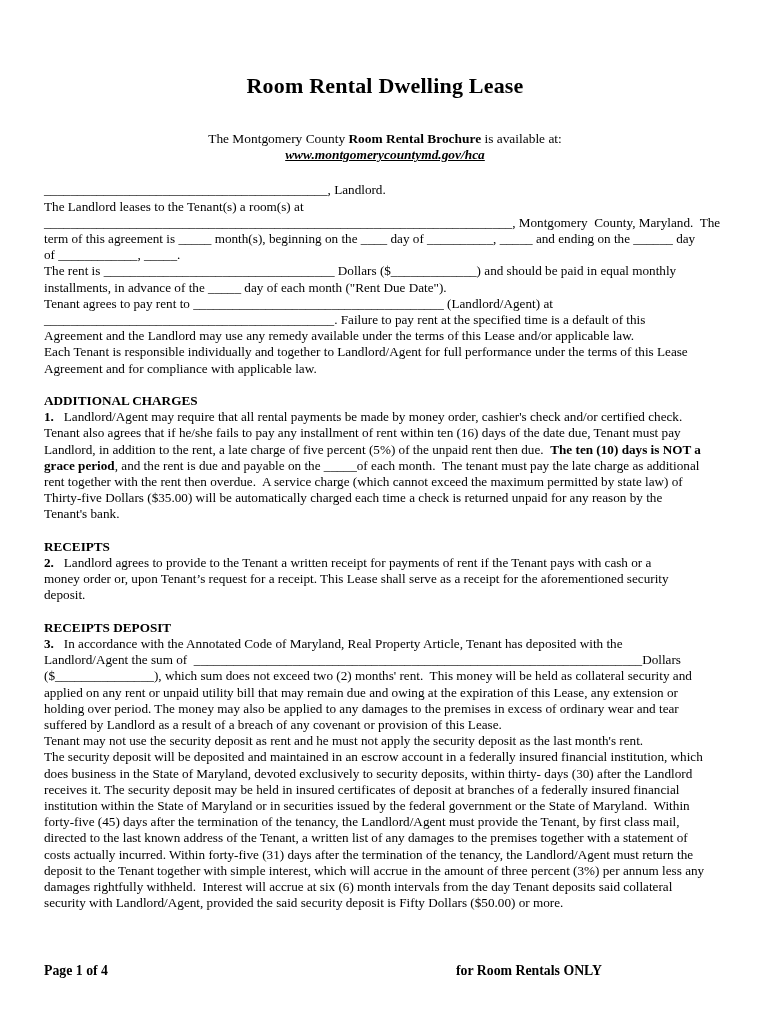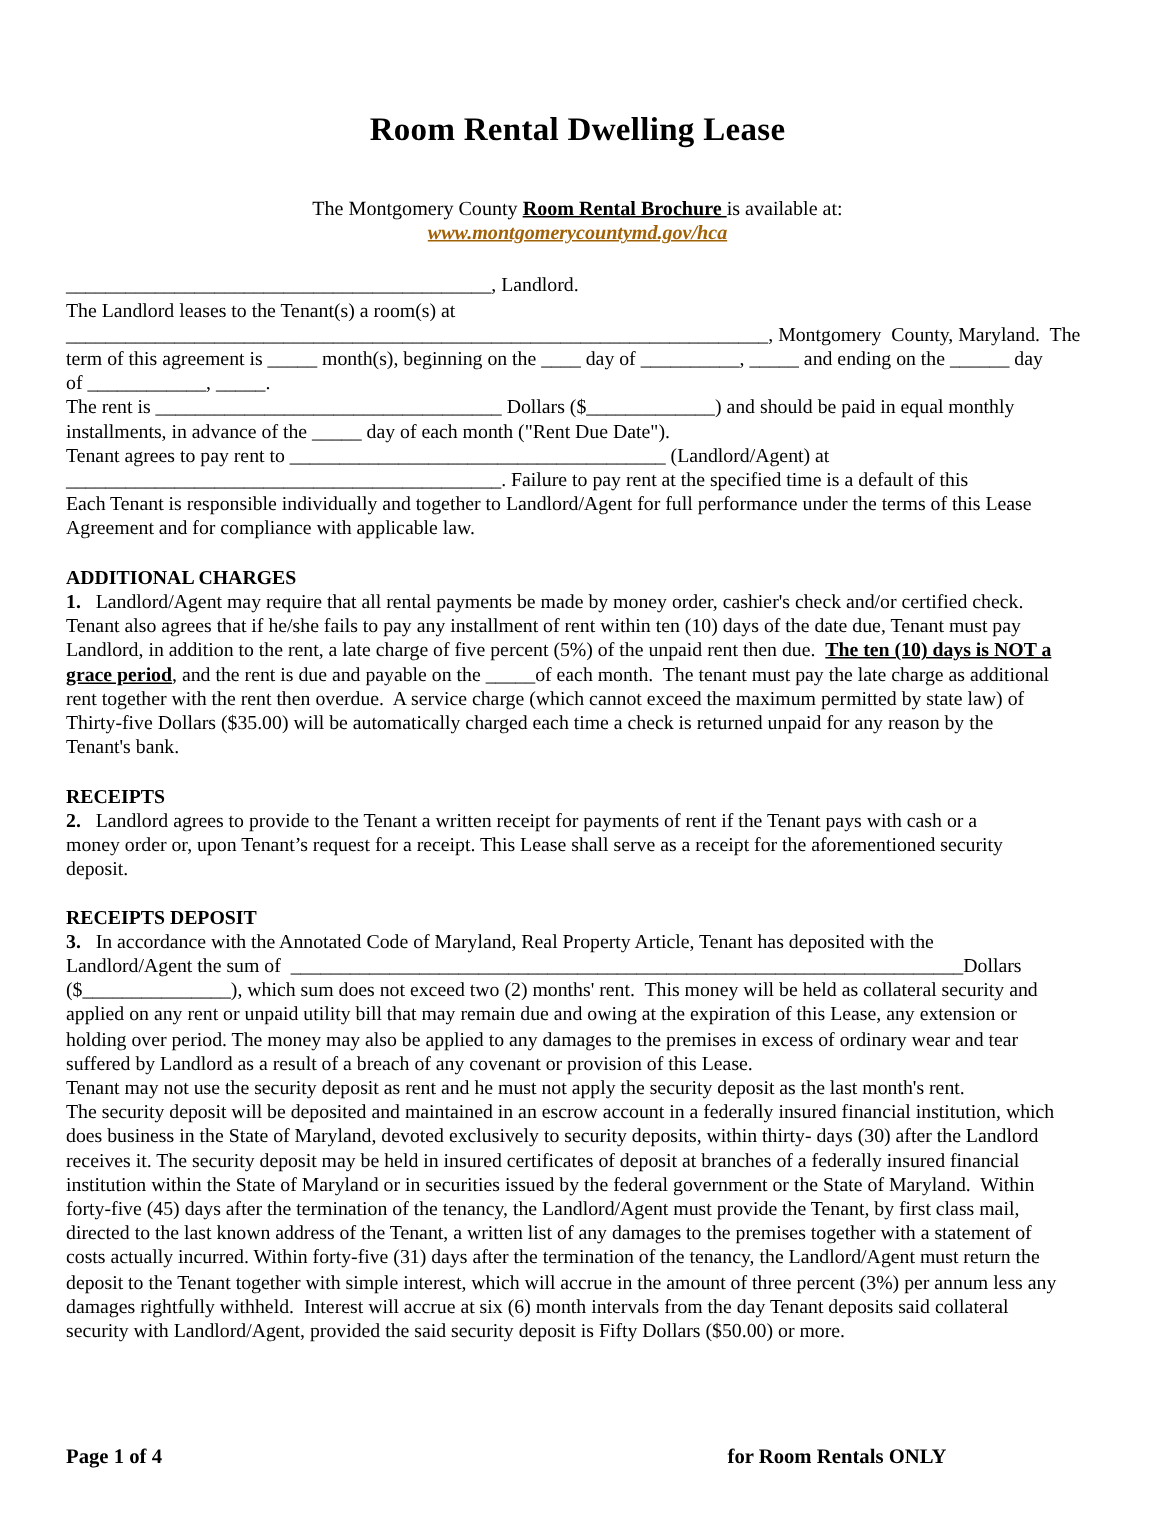--- a/index.html
+++ b/index.html
@@ -41,61 +41,62 @@
     cursor: pointer;
   }
   .doc-body { margin-top: 19px; }
   .line {
     font-size: 13.2px;
     line-height: 16.2px;
     min-height: 16.2px;
     white-space: pre;
   }
   .b { font-weight: bold; }
-  .u { text-decoration: underline; }
+  .u { }
   .footer {
     position: absolute;
     top: 963px;
     left: 0;
     width: 754px;
     height: 20px;
     font-weight: bold;
     font-size: 13.8px;
     line-height: 16.2px;
   }
   .footer .pg   { position: absolute; left: 44px; }
-  .footer .note { position: absolute; left: 485px; }
+  .footer .note { position: absolute; left: 456px; }
 </style>
 </head>
 <body>
 
 <div class="page">
   <div class="content">
     <h1 class="doc-title">Room Rental Dwelling Lease</h1>
 
     <div class="avail-line"><span>The Montgomery County </span><span class="b u">Room Rental Brochure </span><span>is available at:</span></div>
 
-    <div class="link-line"><a class="brochure-link" style="color: #a16207;">www.montgomerycountymd.gov/hca</a></div>
+    <div class="link-line"><a class="brochure-link" style="color: #000000;">www.montgomerycountymd.gov/hca</a></div>
 
     <div class="doc-body">
         <div class="line"><span>___________________________________________, Landlord.</span></div>
         <div class="line"><span>The Landlord leases to the Tenant(s) a room(s) at</span></div>
         <div class="line"><span>_______________________________________________________________________, Montgomery  County, Maryland.  The</span></div>
         <div class="line"><span>term of this agreement is _____ month(s), beginning on the ____ day of __________, _____ and ending on the ______ day</span></div>
         <div class="line"><span>of ____________, _____.</span></div>
         <div class="line"><span>The rent is ___________________________________ Dollars ($_____________) and should be paid in equal monthly</span></div>
         <div class="line"><span>installments, in advance of the _____ day of each month ("Rent Due Date").</span></div>
         <div class="line"><span>Tenant agrees to pay rent to ______________________________________ (Landlord/Agent) at</span></div>
         <div class="line"><span>____________________________________________. Failure to pay rent at the specified time is a default of this</span></div>
+        <div class="line"><span>Agreement and the Landlord may use any remedy available under the terms of this Lease and/or applicable law.</span></div>
         <div class="line"><span>Each Tenant is responsible individually and together to Landlord/Agent for full performance under the terms of this Lease</span></div>
         <div class="line"><span>Agreement and for compliance with applicable law.</span></div>
         <div class="line"></div>
         <div class="line"><span class="b">ADDITIONAL CHARGES</span></div>
         <div class="line"><span class="b">1.</span><span>   Landlord/Agent may require that all rental payments be made by money order, cashier's check and/or certified check.</span></div>
-        <div class="line"><span>Tenant also agrees that if he/she fails to pay any installment of rent within ten (10) days of the date due, Tenant must pay</span></div>
+        <div class="line"><span>Tenant also agrees that if he/she fails to pay any installment of rent within ten (16) days of the date due, Tenant must pay</span></div>
         <div class="line"><span>Landlord, in addition to the rent, a late charge of five percent (5%) of the unpaid rent then due.  </span><span class="b u">The ten (10) days is NOT a</span></div>
         <div class="line"><span class="b u">grace period</span><span>, and the rent is due and payable on the _____of each month.  The tenant must pay the late charge as additional</span></div>
         <div class="line"><span>rent together with the rent then overdue.  A service charge (which cannot exceed the maximum permitted by state law) of</span></div>
         <div class="line"><span>Thirty-five Dollars ($35.00) will be automatically charged each time a check is returned unpaid for any reason by the</span></div>
         <div class="line"><span>Tenant's bank.</span></div>
         <div class="line"></div>
         <div class="line"><span class="b">RECEIPTS</span></div>
         <div class="line"><span class="b">2.</span><span>   Landlord agrees to provide to the Tenant a written receipt for payments of rent if the Tenant pays with cash or a</span></div>
         <div class="line"><span>money order or, upon Tenant’s request for a receipt. This Lease shall serve as a receipt for the aforementioned security</span></div>
         <div class="line"><span>deposit.</span></div>

